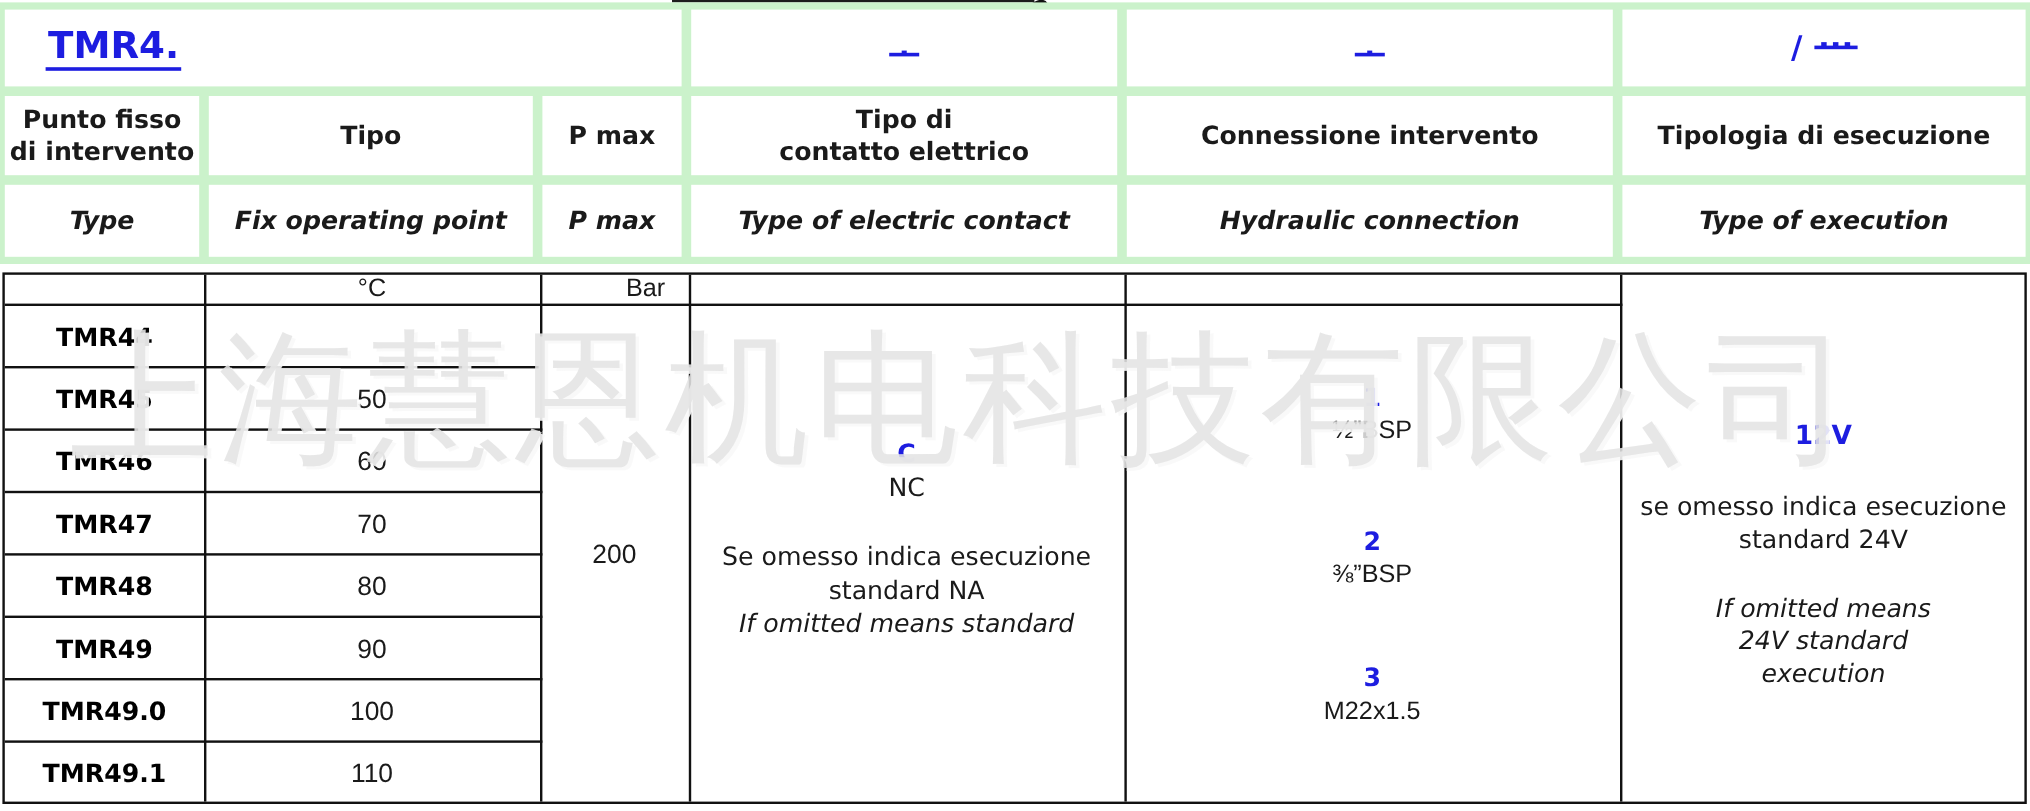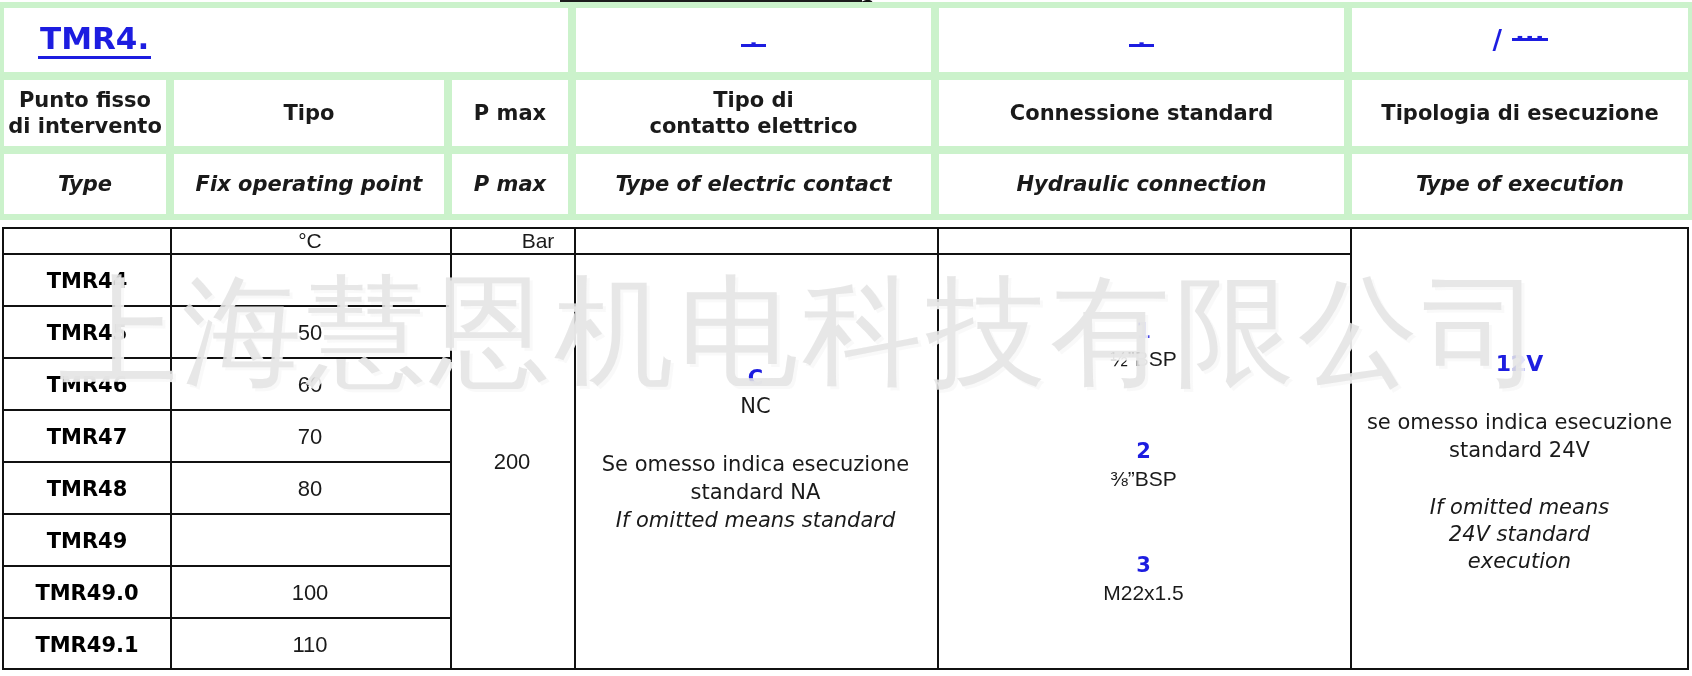--- a/index.html
+++ b/index.html
@@ -89,21 +89,21 @@
         <span class="dots">...</span>
       </span>
   </div>
 
   <div class="gcell hdr-it">Punto fisso
 di intervento</div>
   <div class="gcell hdr-it">Tipo</div>
   <div class="gcell hdr-it">P max</div>
   <div class="gcell hdr-it">Tipo di
 contatto elettrico</div>
-  <div class="gcell hdr-it">Connessione standard</div>
+  <div class="gcell hdr-it">Connessione intervento</div>
   <div class="gcell hdr-it">Tipologia di esecuzione</div>
 
   <div class="gcell hdr-en">Type</div>
   <div class="gcell hdr-en">Fix operating point</div>
   <div class="gcell hdr-en">P max</div>
   <div class="gcell hdr-en">Type of electric contact</div>
   <div class="gcell hdr-en">Hydraulic connection</div>
   <div class="gcell hdr-en">Type of execution</div>
 </div>
 
@@ -129,20 +129,21 @@
   <div class="trow tcode z1" style="top:26px">TMR44</div>
   <div class="trow tcode z1" style="top:78px">TMR45</div>
   <div class="trow tval arial z1" style="top:78px">50</div>
   <div class="trow tcode z1" style="top:130px">TMR46</div>
   <div class="trow tval arial z1" style="top:130px">60</div>
   <div class="trow tcode z1" style="top:182px">TMR47</div>
   <div class="trow tval arial z1" style="top:182px">70</div>
   <div class="trow tcode z1" style="top:234px">TMR48</div>
   <div class="trow tval arial z1" style="top:234px">80</div>
   <div class="trow tcode z1" style="top:286px">TMR49</div>
+  <div class="trow tval arial z1" style="top:286px">90</div>
   <div class="trow tcode z1" style="top:338px">TMR49.0</div>
   <div class="trow tval arial z1" style="top:338px">100</div>
   <div class="trow tcode z1" style="top:390px">TMR49.1</div>
   <div class="trow tval arial z1" style="top:390px">110</div>
 
   <div class="pmax-cell arial z1">200</div>
 
   <div class="bigcol col-contact">
     <div class="blk lh28 z1" style="top:135px">
       <div class="opt-code">C</div>

